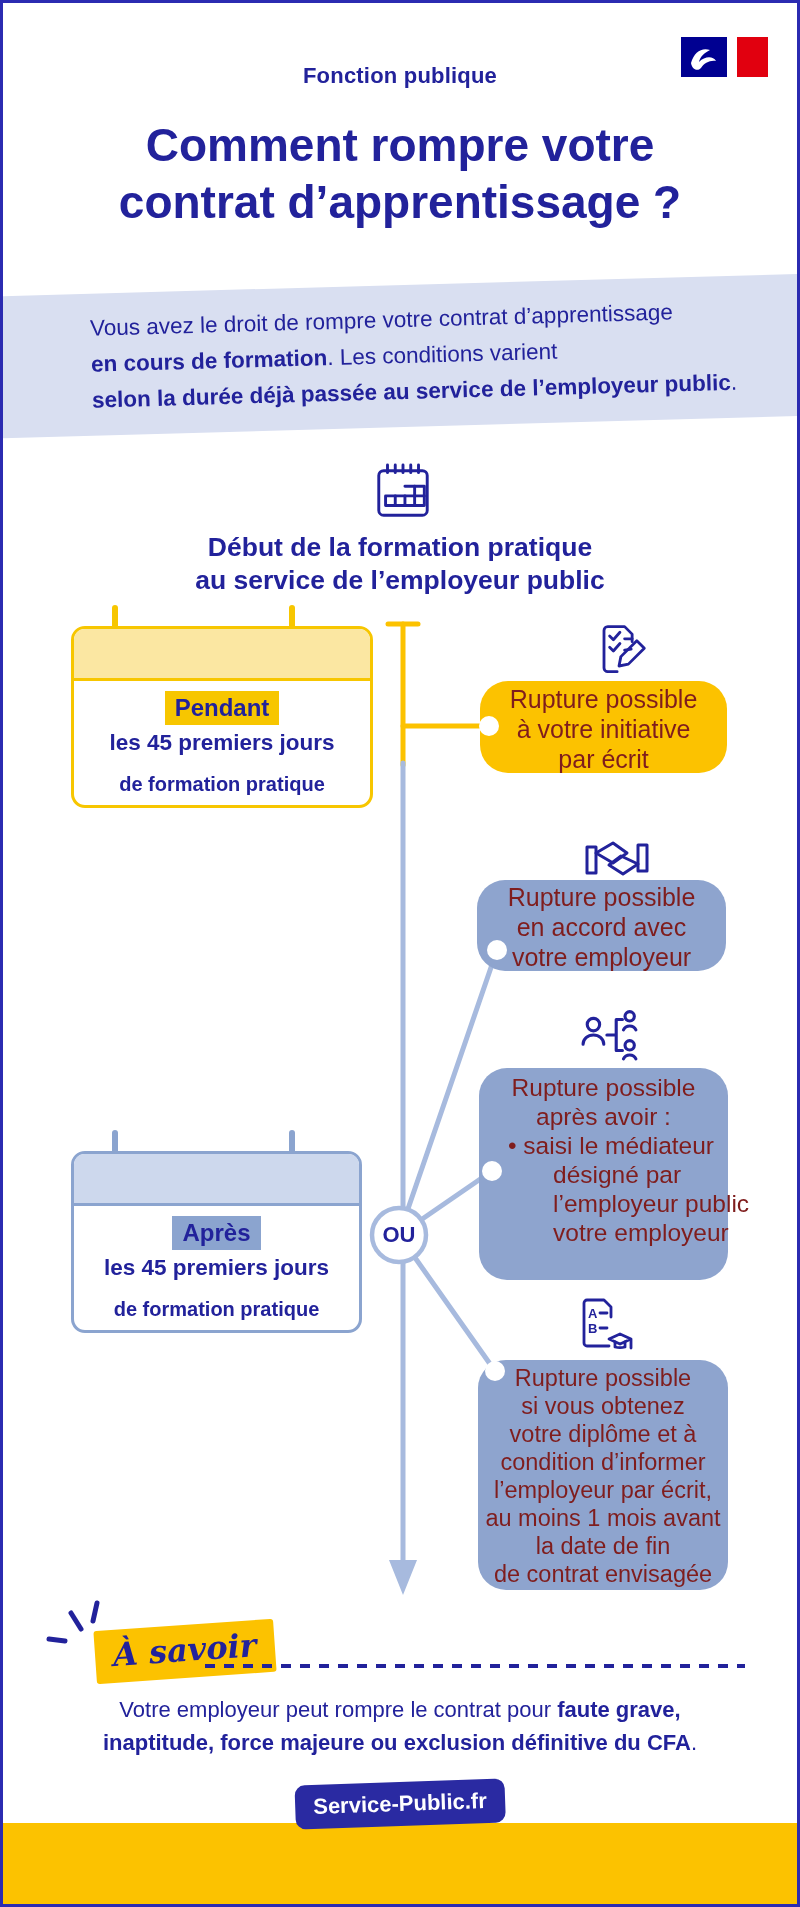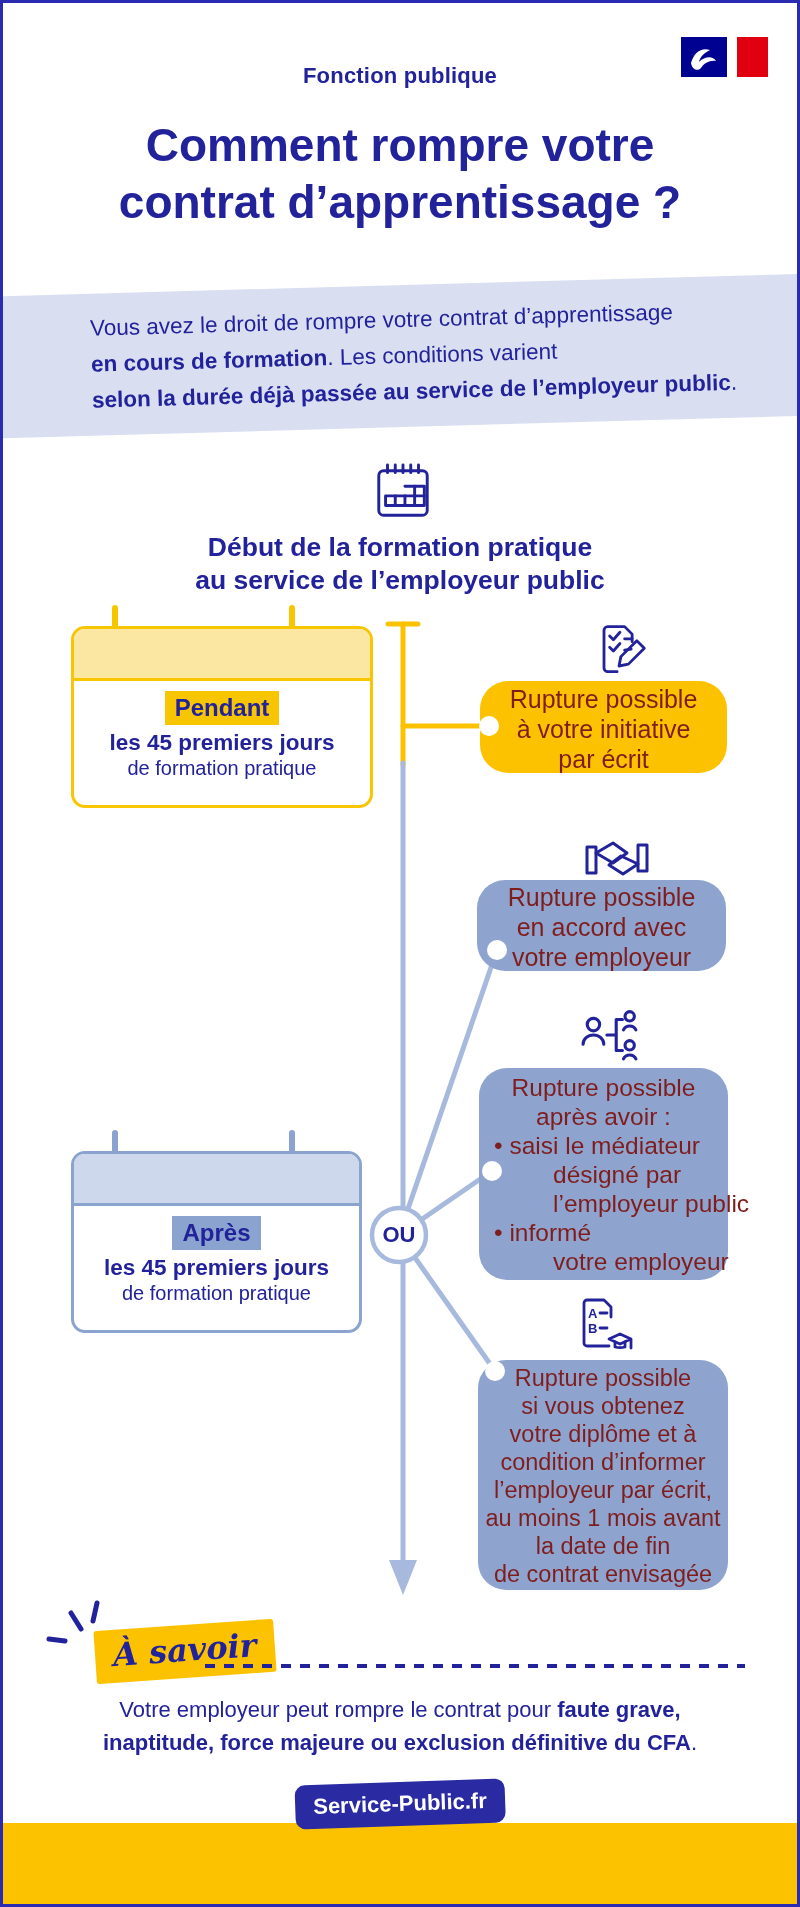--- a/index.html
+++ b/index.html
@@ -38,34 +38,34 @@
   .card-during .card-strip{background:#fbe7a2;border-bottom:3px solid #f7c600;}
   .card-after .card-strip{background:#cdd8ed;border-bottom:3px solid #8ba4cf;}
   .peg{width:6px;height:48px;border-radius:3px;}
   .peg-gold{background:#f7c600;}
   .peg-blue{background:#8ba4cf;}
   .card-body{padding-top:10px;}
   .hl{display:inline-block;font-size:24px;font-weight:bold;padding:3px 10px;}
   .hl-gold{background:#f7c600;}
   .hl-blue{background:#8ba4cf;}
   .card-l2{font-size:22.5px;font-weight:bold;margin-top:5px;white-space:nowrap;}
-  .card-l3{font-size:20px;font-weight:normal;margin-top:1px;white-space:nowrap;}
+  .card-l3{font-size:20px;font-weight:bold;margin-top:17px;white-space:nowrap;}
 
   
   .obox{box-sizing:border-box;border-radius:28px;text-align:center;color:#7f1d1d;}
   .obox .ln{white-space:nowrap;}
   .box-initiative{top:678px;left:477px;width:247px;height:92px;background:#fcc200;
     font-size:25px;line-height:30px;padding-top:3px;}
   .box-agreement{top:877px;left:474px;width:249px;height:91px;background:#8ea4ce;
     font-size:25px;line-height:30px;padding-top:2px;}
   .box-mediator{top:1065px;left:476px;width:249px;height:212px;background:#8ea4ce;
     font-size:24.5px;line-height:29px;padding-top:5px;}
   .box-diploma{top:1357px;left:475px;width:250px;height:230px;background:#8ea4ce;
     font-size:23.5px;line-height:28px;padding-top:4px;}
-  .ln-bullet{text-align:left;padding-left:15px;}
+  .ln-bullet{text-align:center;padding-left:15px;}
   .ln-indent{text-align:left;padding-left:29px;margin-left:45px;}
 
   .dot{width:20px;height:20px;border-radius:50%;background:#fff;}
   .ou-label{top:1219px;left:369px;width:54px;text-align:center;
     font-size:22px;font-weight:bold;}
 
   
   .tag-savoir{
     top:1622px;left:92px;background:#fcc200;padding:6px 18px 9px 18px;
     transform:rotate(-4deg);border-radius:3px;
@@ -199,21 +199,20 @@
       <circle cx="47" cy="37" r="4.5"></circle>
       <path d="M41 50 a6.5 6 0 0 1 12 0"></path>
     </svg>
   </div>
   <div class="abs obox box-mediator">
       <div class="ln">Rupture possible</div>
       <div class="ln">après avoir :</div>
       <div class="ln ln-bullet">• saisi le médiateur</div>
       <div class="ln ln-indent">désigné par</div>
       <div class="ln ln-indent">l’employeur public</div>
-      <div class="ln ln-bullet">• informé</div>
       <div class="ln ln-indent">votre employeur</div>
     </div>
 
   <div class="abs peg peg-blue" style="top:1127px;left:109px;"></div>
   <div class="abs peg peg-blue" style="top:1127px;left:286px;"></div>
   <div class="abs cal-card card-after">
     <div class="card-strip"></div>
     <div class="card-body">
       <span class="hl hl-blue">Après</span>
       <div class="card-l2">les 45 premiers jours</div>

